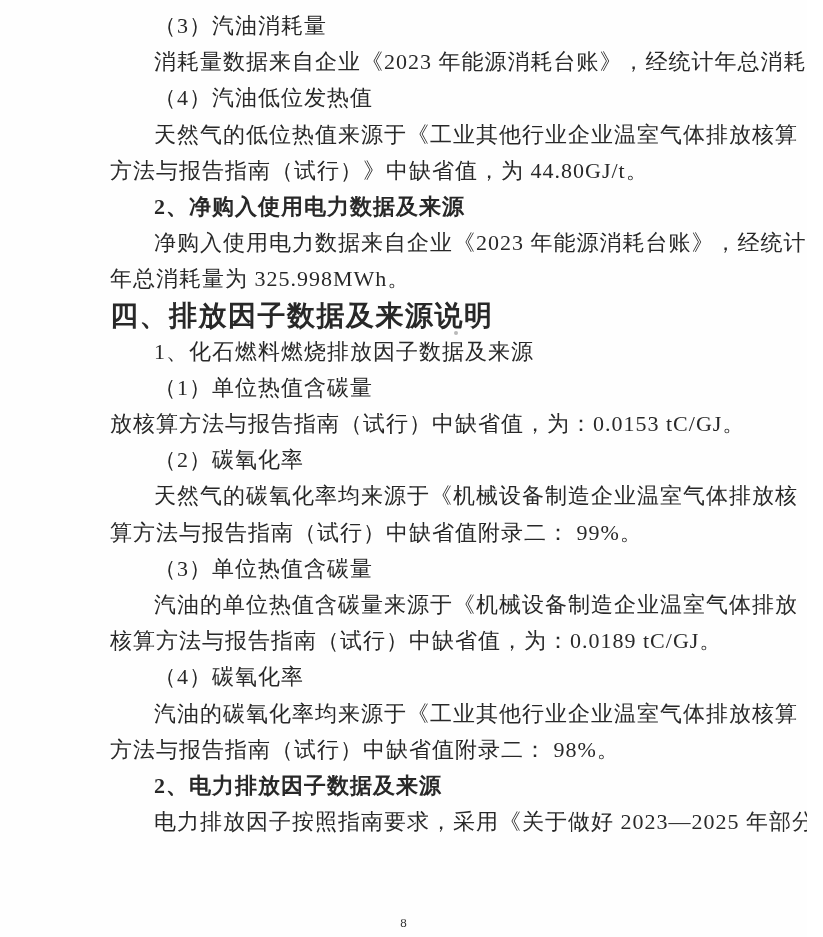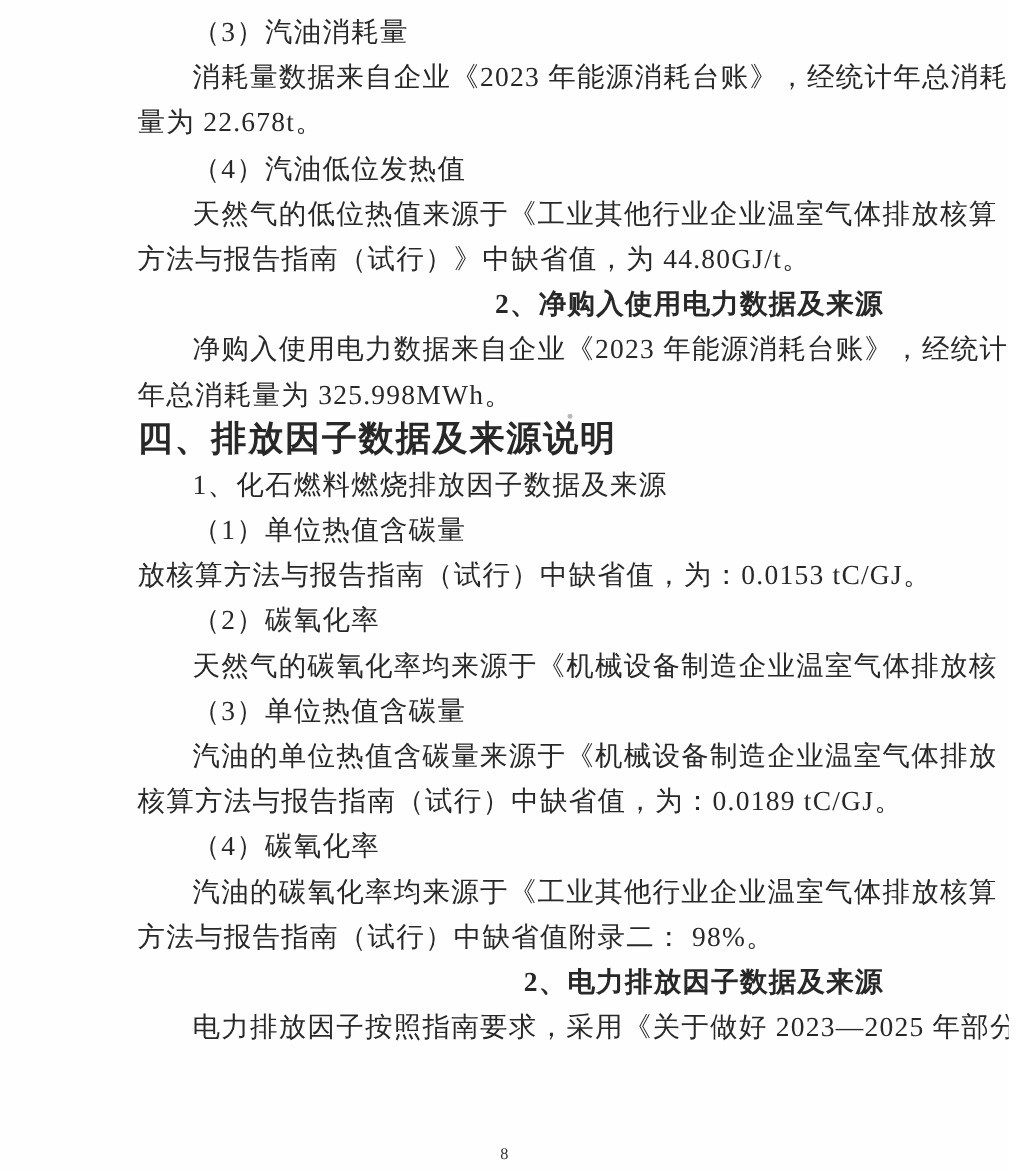--- a/index.html
+++ b/index.html
@@ -33,21 +33,20 @@
   .indent {
     padding-left: 44px;
   }
   .heading {
     font-weight: bold;
     font-size: 28px;
     letter-spacing: 1.5px;
   }
   .semibold {
     font-weight: 600;
-    text-align: right;
   }
   .page-number {
     position: absolute;
     bottom: 6px;
     left: 0;
     width: 100%;
     text-align: center;
     font-size: 13px;
     color: #333333;
   }
@@ -61,33 +60,33 @@
     background: #b9b9b9;
   }
 </style>
 </head>
 <body>
 
 <div class="page">
   <div class="doc-body">
     <div class="doc-line indent">（3）汽油消耗量</div>
     <div class="doc-line indent">消耗量数据来自企业《2023 年能源消耗台账》，经统计年总消耗</div>
-    <div class="doc-line">量为 22.678t。</div>
     <div class="doc-line indent">（4）汽油低位发热值</div>
     <div class="doc-line indent">天然气的低位热值来源于《工业其他行业企业温室气体排放核算</div>
     <div class="doc-line">方法与报告指南（试行）》中缺省值，为 44.80GJ/t。</div>
     <div class="doc-line indent semibold">2、净购入使用电力数据及来源</div>
     <div class="doc-line indent">净购入使用电力数据来自企业《2023 年能源消耗台账》，经统计</div>
     <div class="doc-line">年总消耗量为 325.998MWh。</div>
     <div class="doc-line heading">四、排放因子数据及来源说明</div>
     <div class="doc-line indent">1、化石燃料燃烧排放因子数据及来源</div>
     <div class="doc-line indent">（1）单位热值含碳量</div>
     <div class="doc-line">放核算方法与报告指南（试行）中缺省值，为：0.0153 tC/GJ。</div>
     <div class="doc-line indent">（2）碳氧化率</div>
     <div class="doc-line indent">天然气的碳氧化率均来源于《机械设备制造企业温室气体排放核</div>
+    <div class="doc-line">算方法与报告指南（试行）中缺省值附录二： 99%。</div>
     <div class="doc-line indent">（3）单位热值含碳量</div>
     <div class="doc-line indent">汽油的单位热值含碳量来源于《机械设备制造企业温室气体排放</div>
     <div class="doc-line">核算方法与报告指南（试行）中缺省值，为：0.0189 tC/GJ。</div>
     <div class="doc-line indent">（4）碳氧化率</div>
     <div class="doc-line indent">汽油的碳氧化率均来源于《工业其他行业企业温室气体排放核算</div>
     <div class="doc-line">方法与报告指南（试行）中缺省值附录二： 98%。</div>
     <div class="doc-line indent semibold">2、电力排放因子数据及来源</div>
     <div class="doc-line indent">电力排放因子按照指南要求，采用《关于做好 2023—2025 年部分</div>
   </div>
   <div class="scan-speckle"></div>

